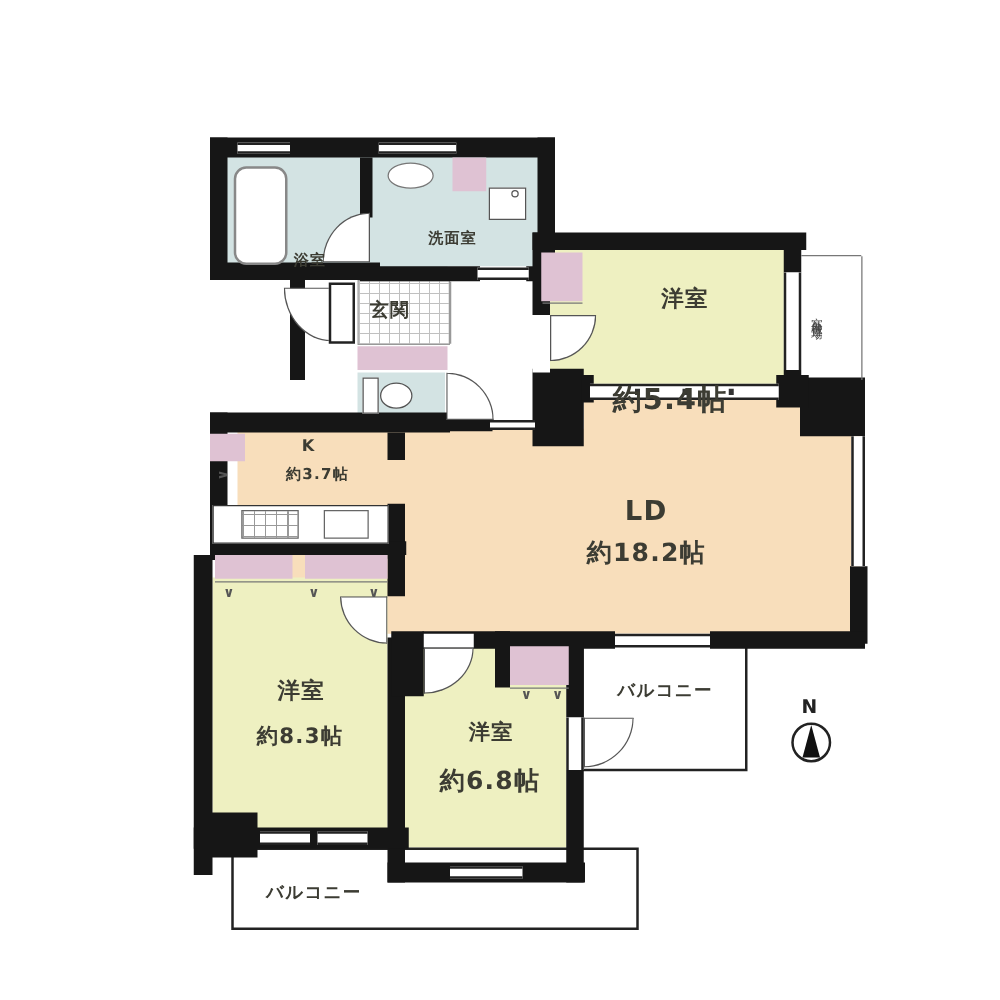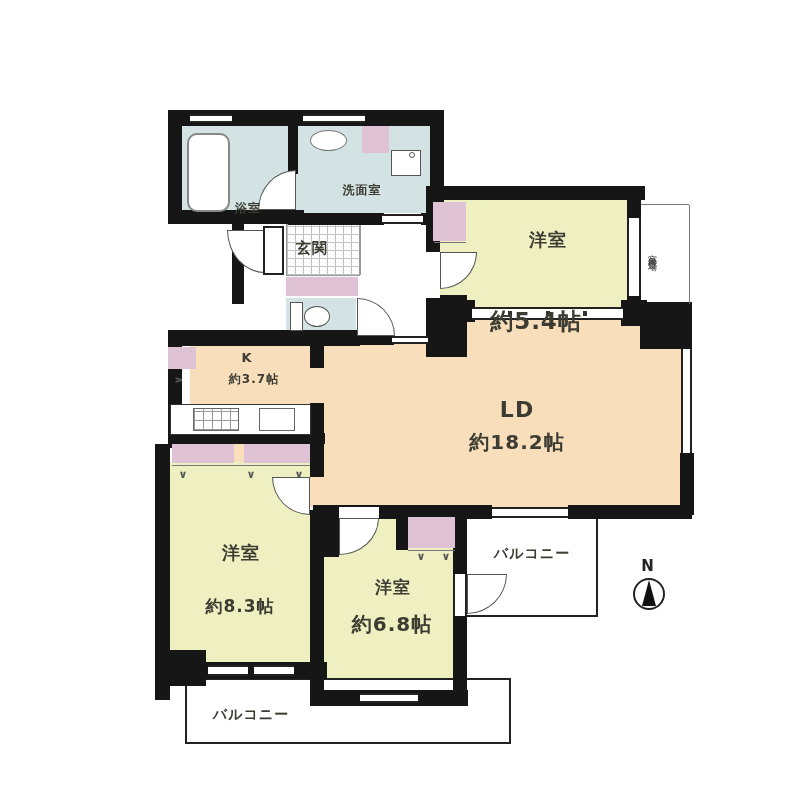--- a/index.html
+++ b/index.html
@@ -152,21 +152,21 @@
   <div class="lbl" style="left:362px;top:190px;font-size:12px;">洗面室</div>
   <div class="lbl" style="left:312px;top:248px;font-size:15px;">玄関</div>
   <div class="lbl" style="left:247px;top:357px;font-size:13px;">K</div>
   <div class="lbl" style="left:243px;top:379px;font-size:12px;margin-left:11px;">約3.7帖</div>
   <div class="lbl" style="left:548px;top:240px;font-size:18px;">洋室</div>
   <div class="lbl" style="left:536px;top:273px;font-size:23px;margin-top:48px;">約5.4帖</div>
   <div class="lbl vtext" style="left:652px;top:252px;font-size:9px;font-weight:normal;color:#444;letter-spacing:2px;">室外機置場</div>
   <div class="lbl" style="left:517px;top:410px;font-size:22px;">LD</div>
   <div class="lbl" style="left:517px;top:442px;font-size:20px;">約18.2帖</div>
   <div class="lbl" style="left:241px;top:553px;font-size:18px;">洋室</div>
-  <div class="lbl" style="left:240px;top:590px;font-size:17px;margin-top:16px;">約8.3帖</div>
+  <div class="lbl" style="left:240px;top:590px;font-size:17px;">約8.3帖</div>
   <div class="lbl" style="left:393px;top:587px;font-size:17px;">洋室</div>
   <div class="lbl" style="left:392px;top:624px;font-size:20px;">約6.8帖</div>
   <div class="lbl" style="left:532px;top:553px;font-size:14px;">バルコニー</div>
   <div class="lbl" style="left:251px;top:714px;font-size:14px;">バルコニー</div>
 
   <div class="lbl" style="left:648px;top:566px;font-size:15px;color:#222;">N</div>
   <div class="compass-circle" style="left:633px;top:578px;"></div>
   <div class="needle" style="left:642px;top:580px;"></div>
 
 </div>

